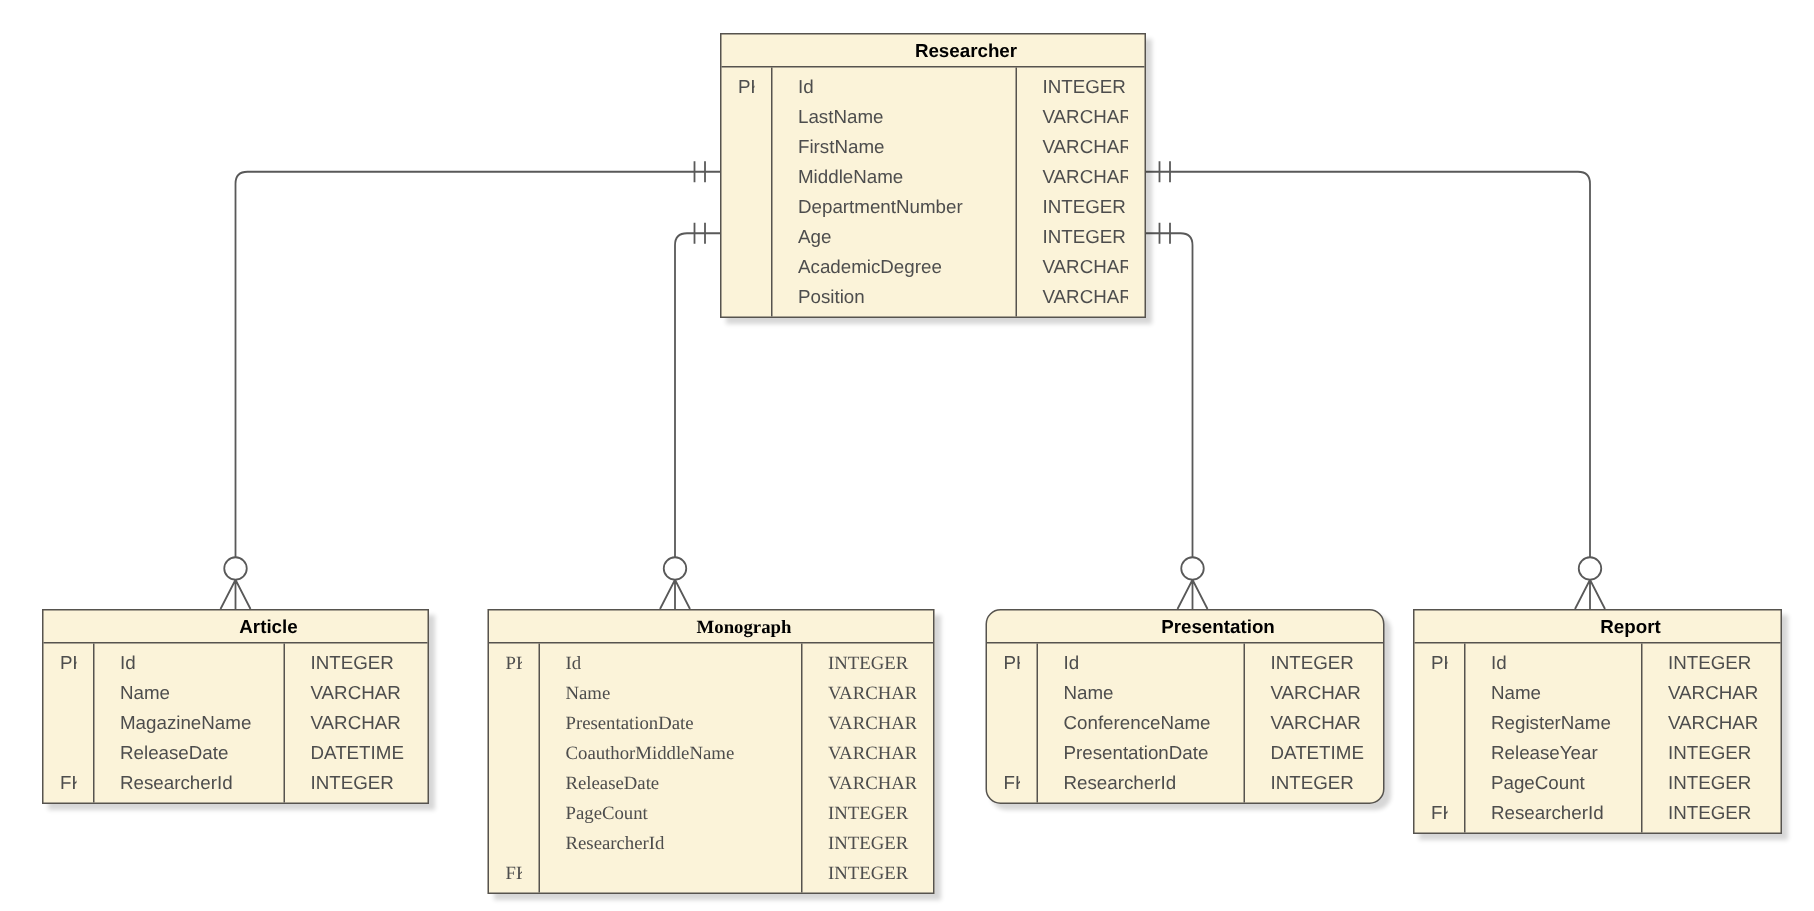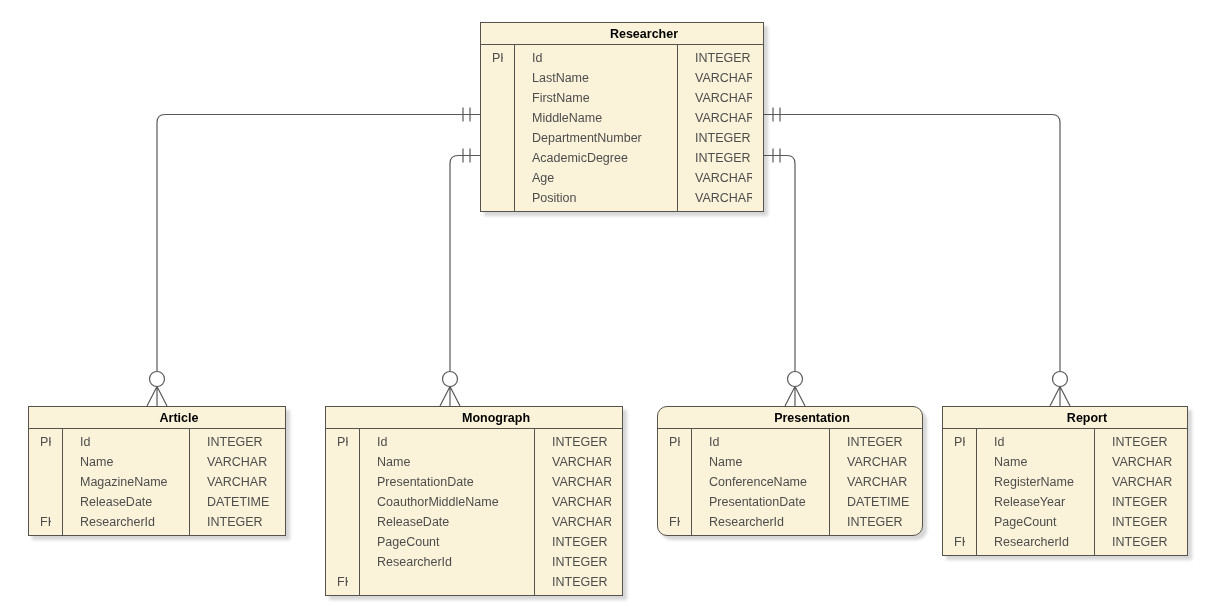--- a/index.html
+++ b/index.html
@@ -136,22 +136,22 @@
           <div class="cell">&nbsp;</div>
           <div class="cell">&nbsp;</div>
           <div class="cell">&nbsp;</div>
         </div>
       <div class="col col-field">
           <div class="cell">Id</div>
           <div class="cell">LastName</div>
           <div class="cell">FirstName</div>
           <div class="cell">MiddleName</div>
           <div class="cell">DepartmentNumber</div>
+          <div class="cell">Age</div>
           <div class="cell">AcademicDegree</div>
-          <div class="cell">Age</div>
           <div class="cell">Position</div>
         </div>
       <div class="col col-type" style="width:86px;">
           <div class="cell">INTEGER</div>
           <div class="cell">VARCHAR</div>
           <div class="cell">VARCHAR</div>
           <div class="cell">VARCHAR</div>
           <div class="cell">INTEGER</div>
           <div class="cell">INTEGER</div>
           <div class="cell">VARCHAR</div>
@@ -180,21 +180,21 @@
       <div class="col col-type" style="width:96px;">
           <div class="cell">INTEGER</div>
           <div class="cell">VARCHAR</div>
           <div class="cell">VARCHAR</div>
           <div class="cell">DATETIME</div>
           <div class="cell">INTEGER</div>
         </div>
     </div>
   </div>
 
-  <div class="entity" style="left:325px; top:406px; width:298px;">
+  <div class="entity" style="left:325px; top:406px; width:298px;font-family:Liberation Serif, serif;">
     <div class="entity-title">Monograph</div>
     <div class="entity-body">
       <div class="col col-key">
           <div class="cell">PK</div>
           <div class="cell">&nbsp;</div>
           <div class="cell">&nbsp;</div>
           <div class="cell">&nbsp;</div>
           <div class="cell">&nbsp;</div>
           <div class="cell">&nbsp;</div>
           <div class="cell">&nbsp;</div>

